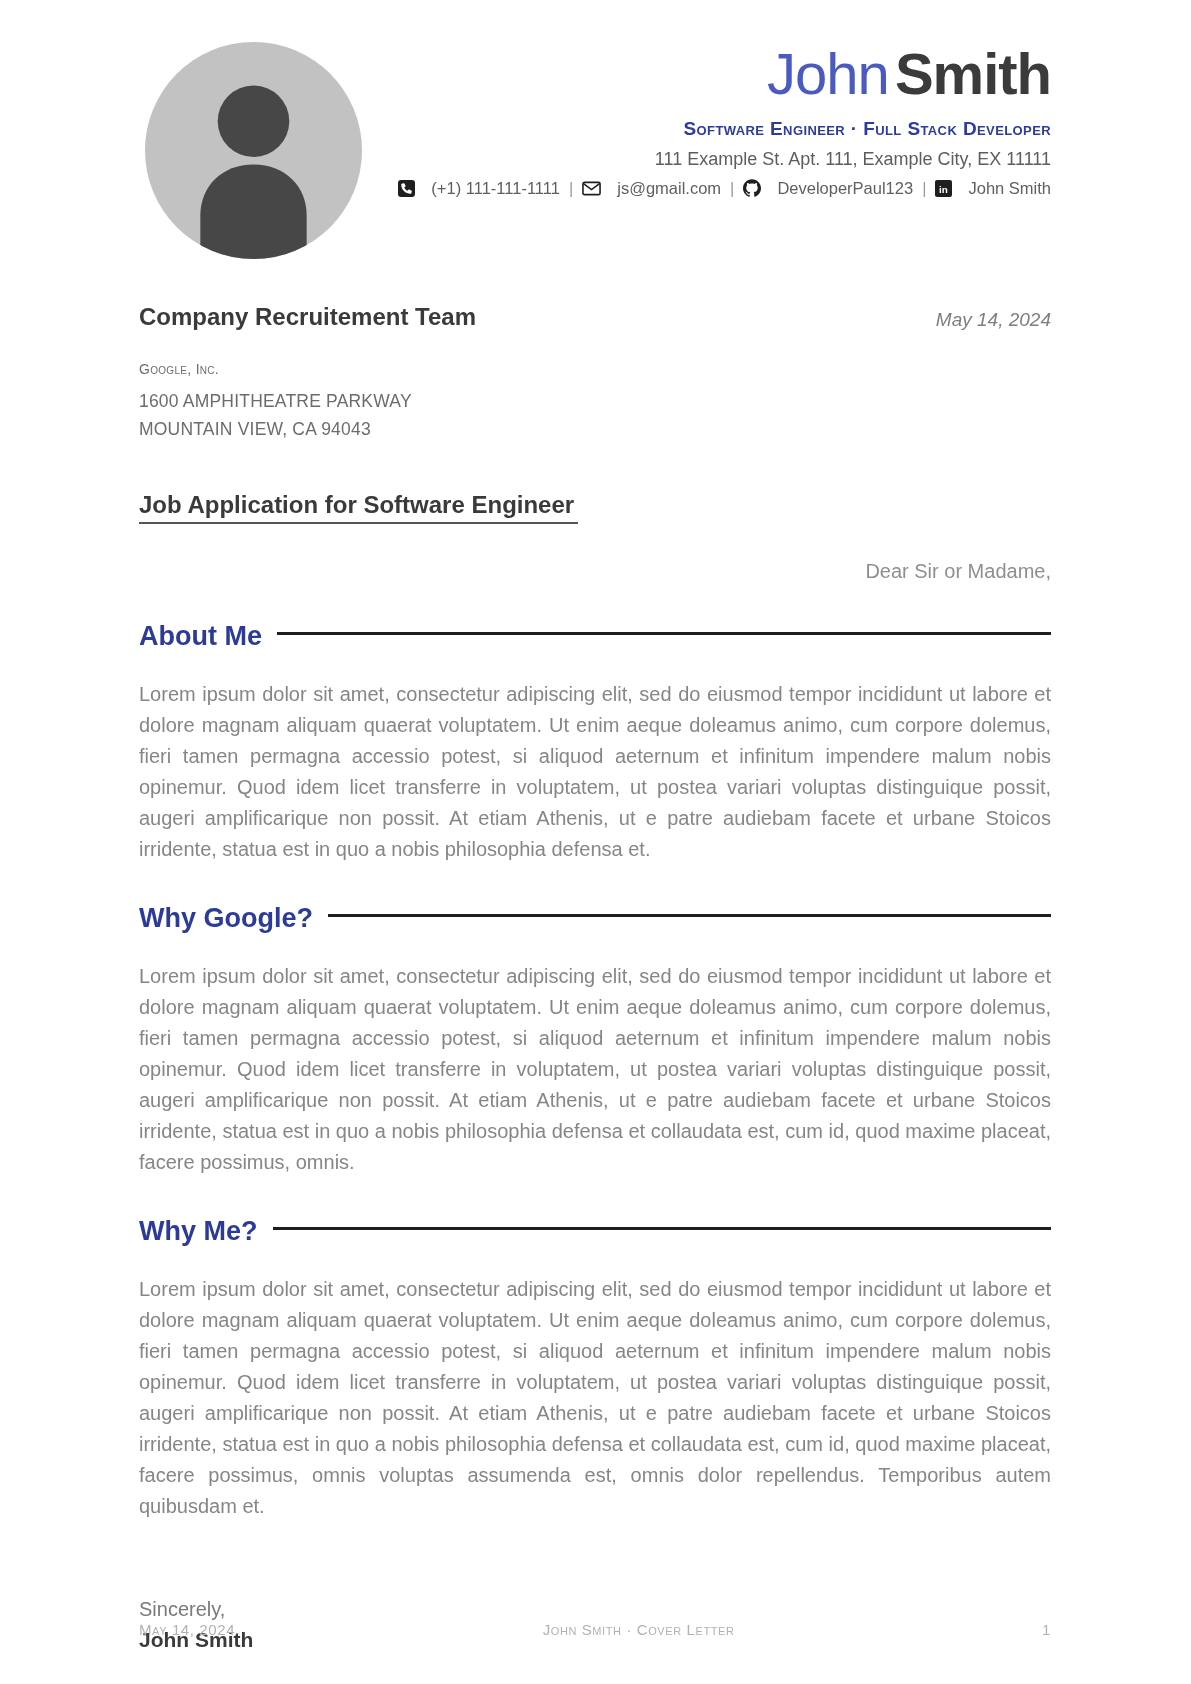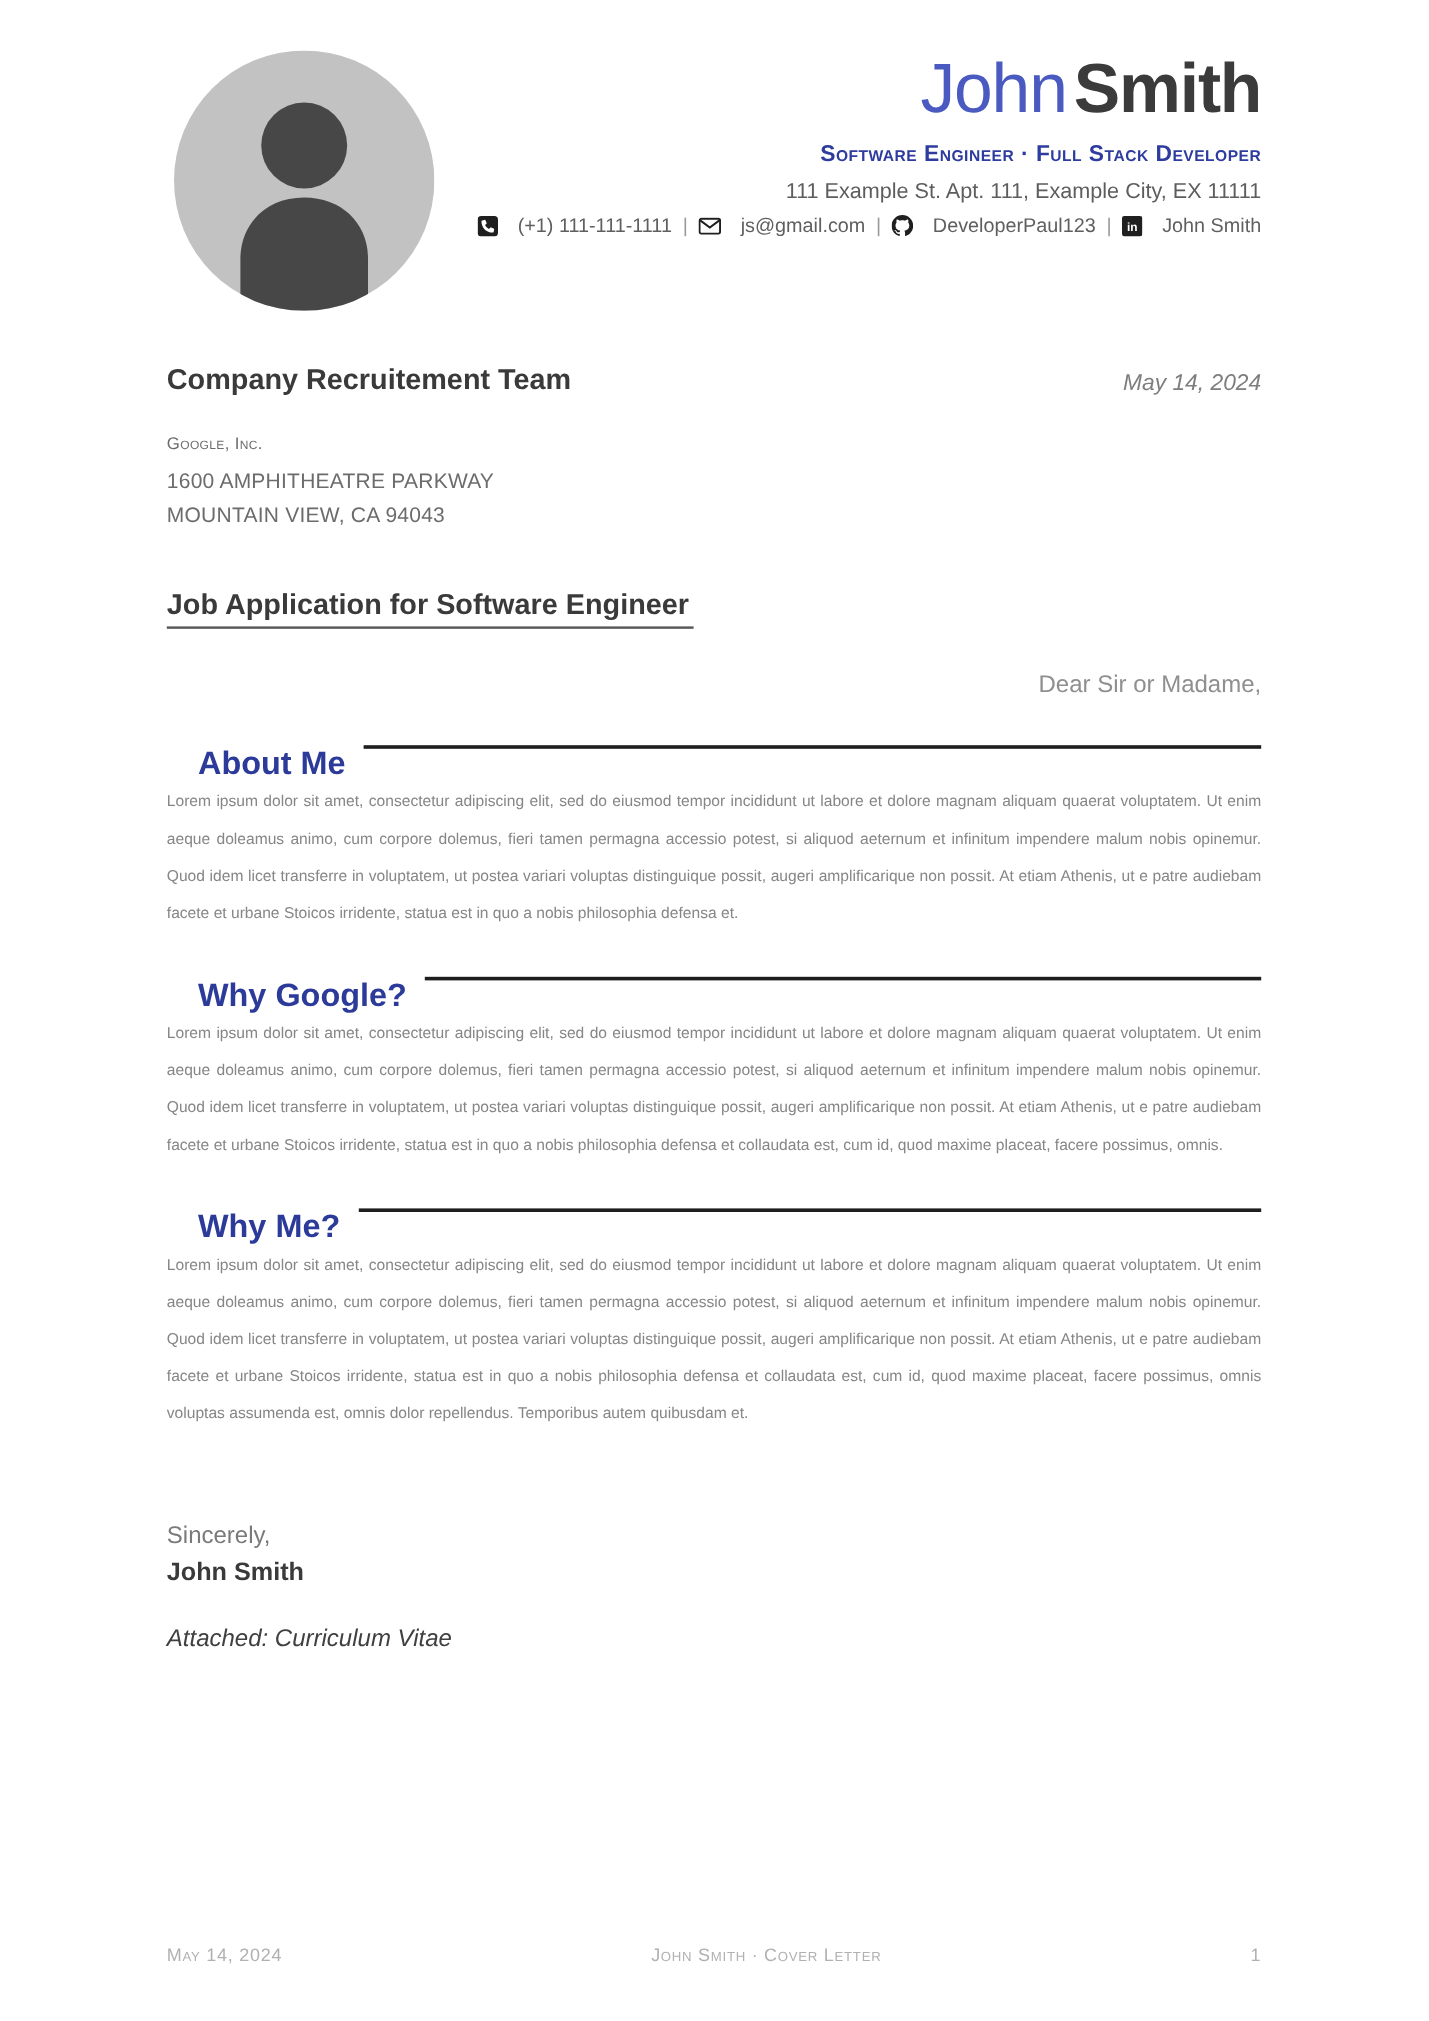--- a/index.html
+++ b/index.html
@@ -52,30 +52,31 @@
   .subject-wrap { margin-top:48px; }
   .subject {
     display:inline-block;
     font-size:24px; font-weight:700; color:#3a3a3a;
     border-bottom:2.5px solid #565656;
     padding-bottom:3px; padding-right:4px;
   }
   .salutation { margin-top:36px; font-size:20px; color:#8f8f8f;text-align:right; }
   
   .section { margin-top:38px; }
-  .section-heading { display:flex; align-items:flex-start;margin-left:26px; }
+  .section-heading { display:flex; align-items:center; }
   .section-heading .label {
     font-size:27px; font-weight:700; color:#2c3a99; white-space:nowrap;
   }
   .section-heading .rule {
     flex:1; height:2.5px; background:#1e1e1e;
     margin-left:15px; margin-bottom:6px;
   }
   .section p {
-    font-size:13px; line-height:31px;
+    margin-top:27px;
+    font-size:20px; line-height:31px;
     color:#868686;
     text-align:justify;
     hyphens:auto; -webkit-hyphens:auto;
   }
   
   .closing { margin-top:76px; }
   .closing .valediction { font-size:20px; color:#7a7a7a; }
   .closing .signature { margin-top:7px; font-size:21px; font-weight:700; color:#3a3a3a; }
   .attachment { margin-top:32px; font-size:20px; font-style:italic; color:#404040; }
   

